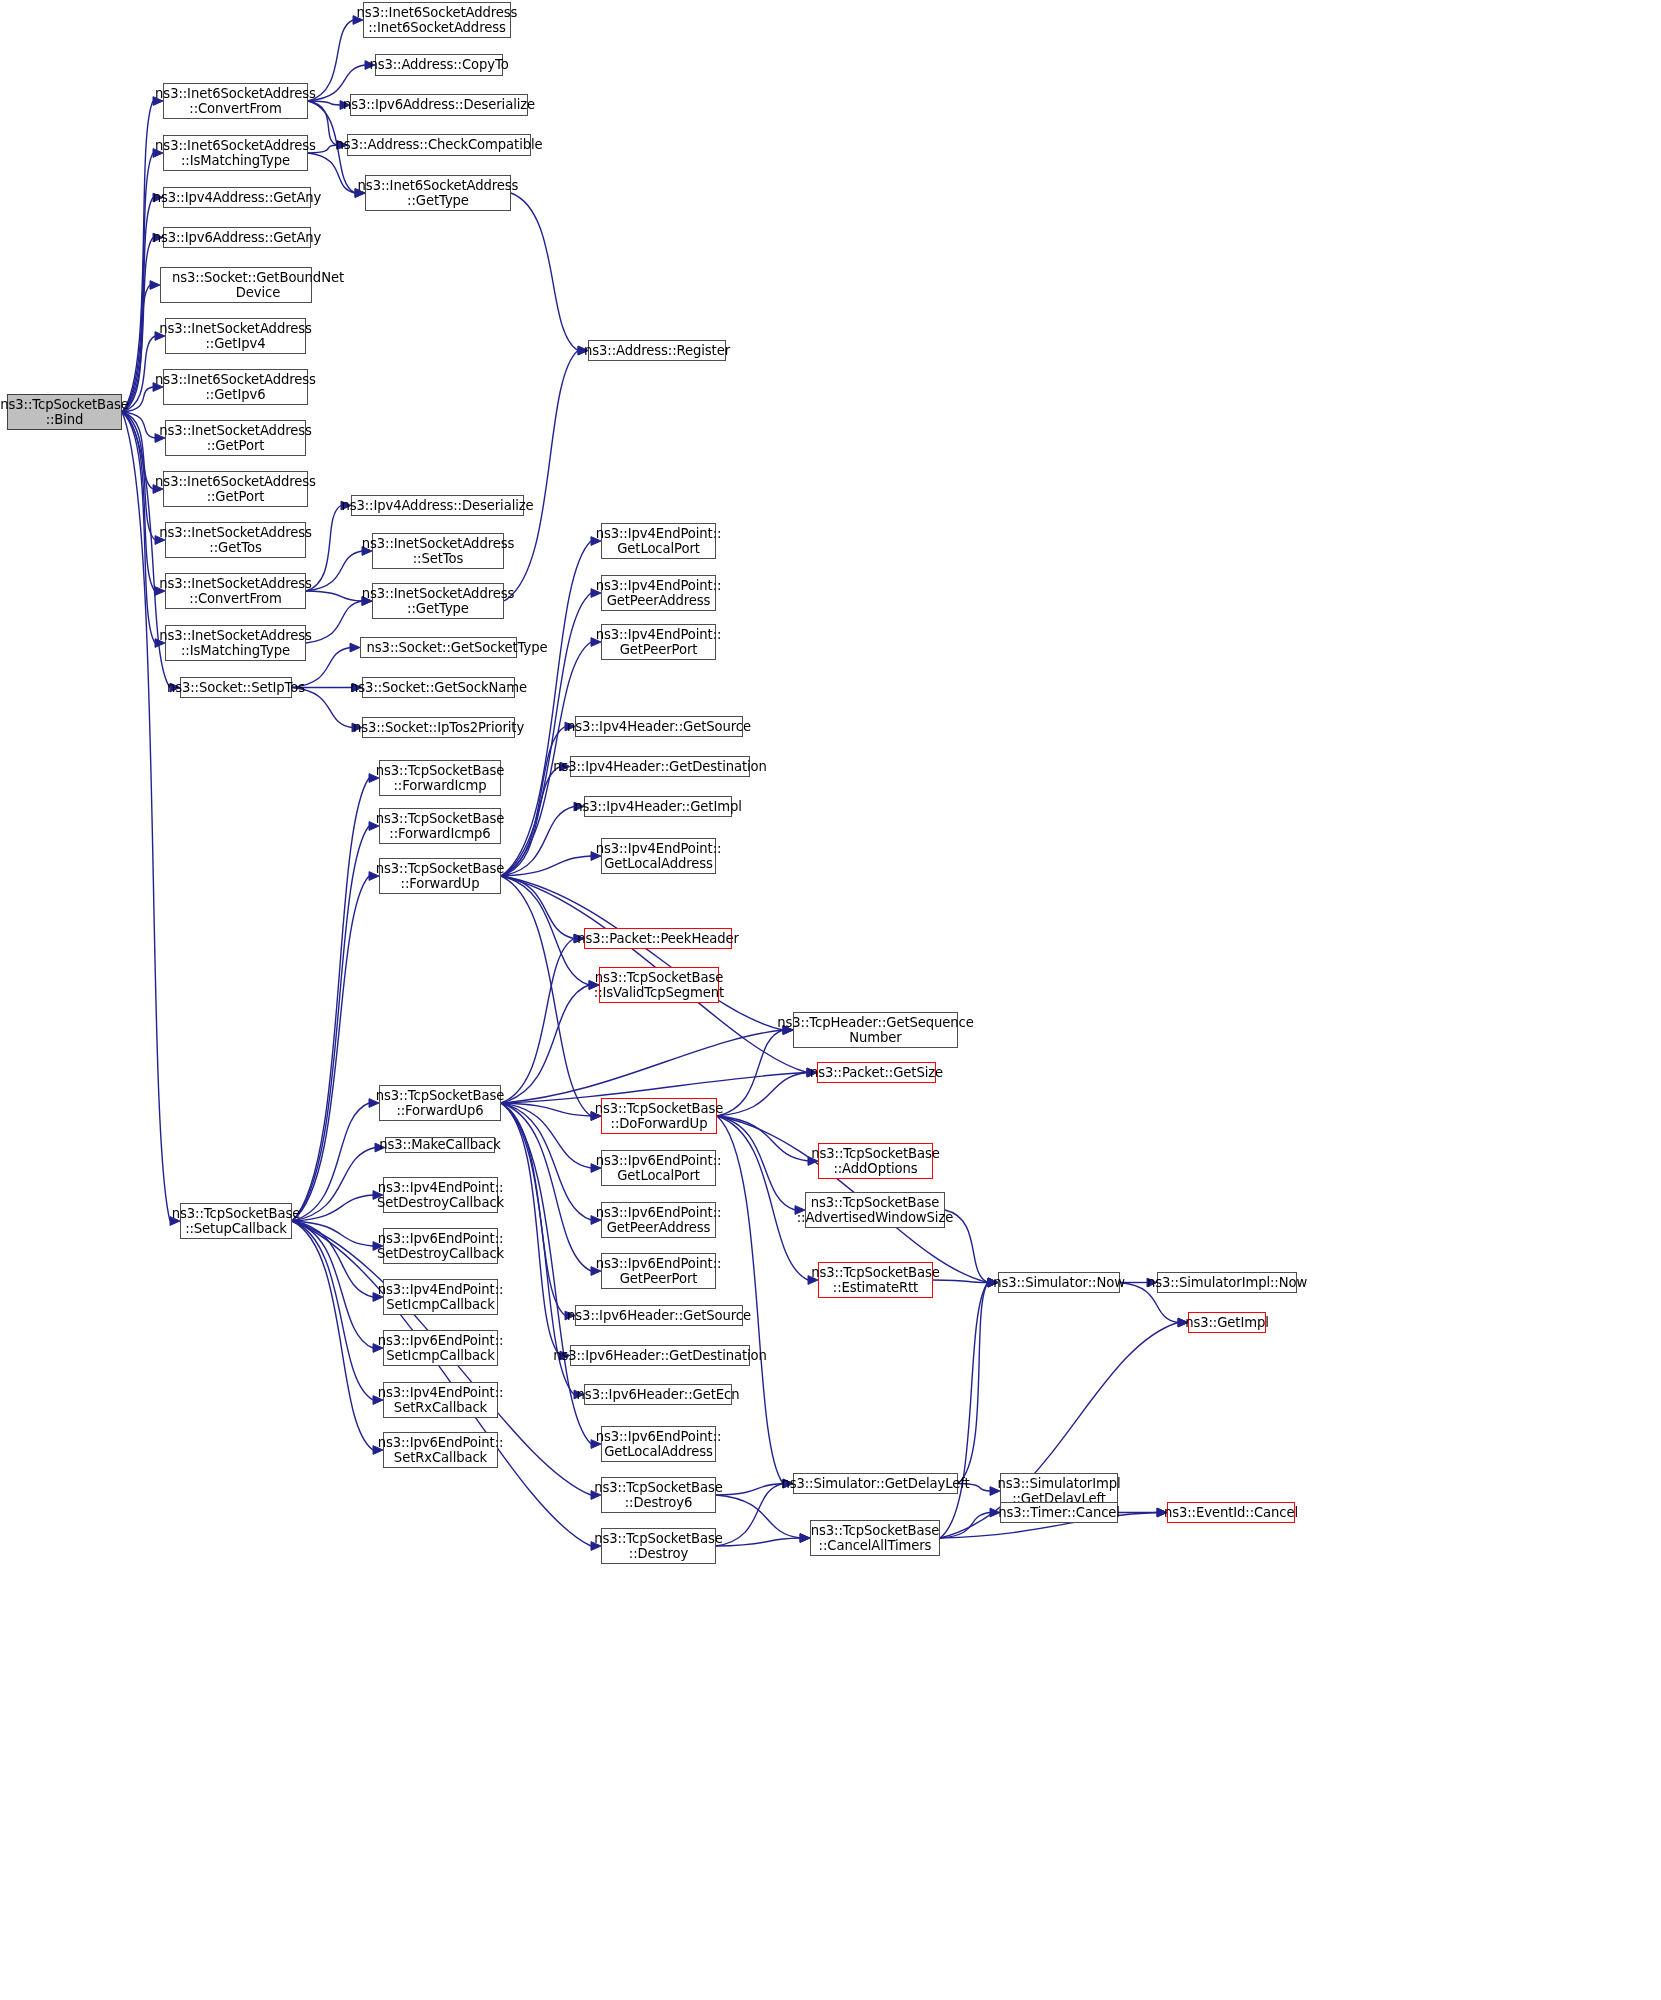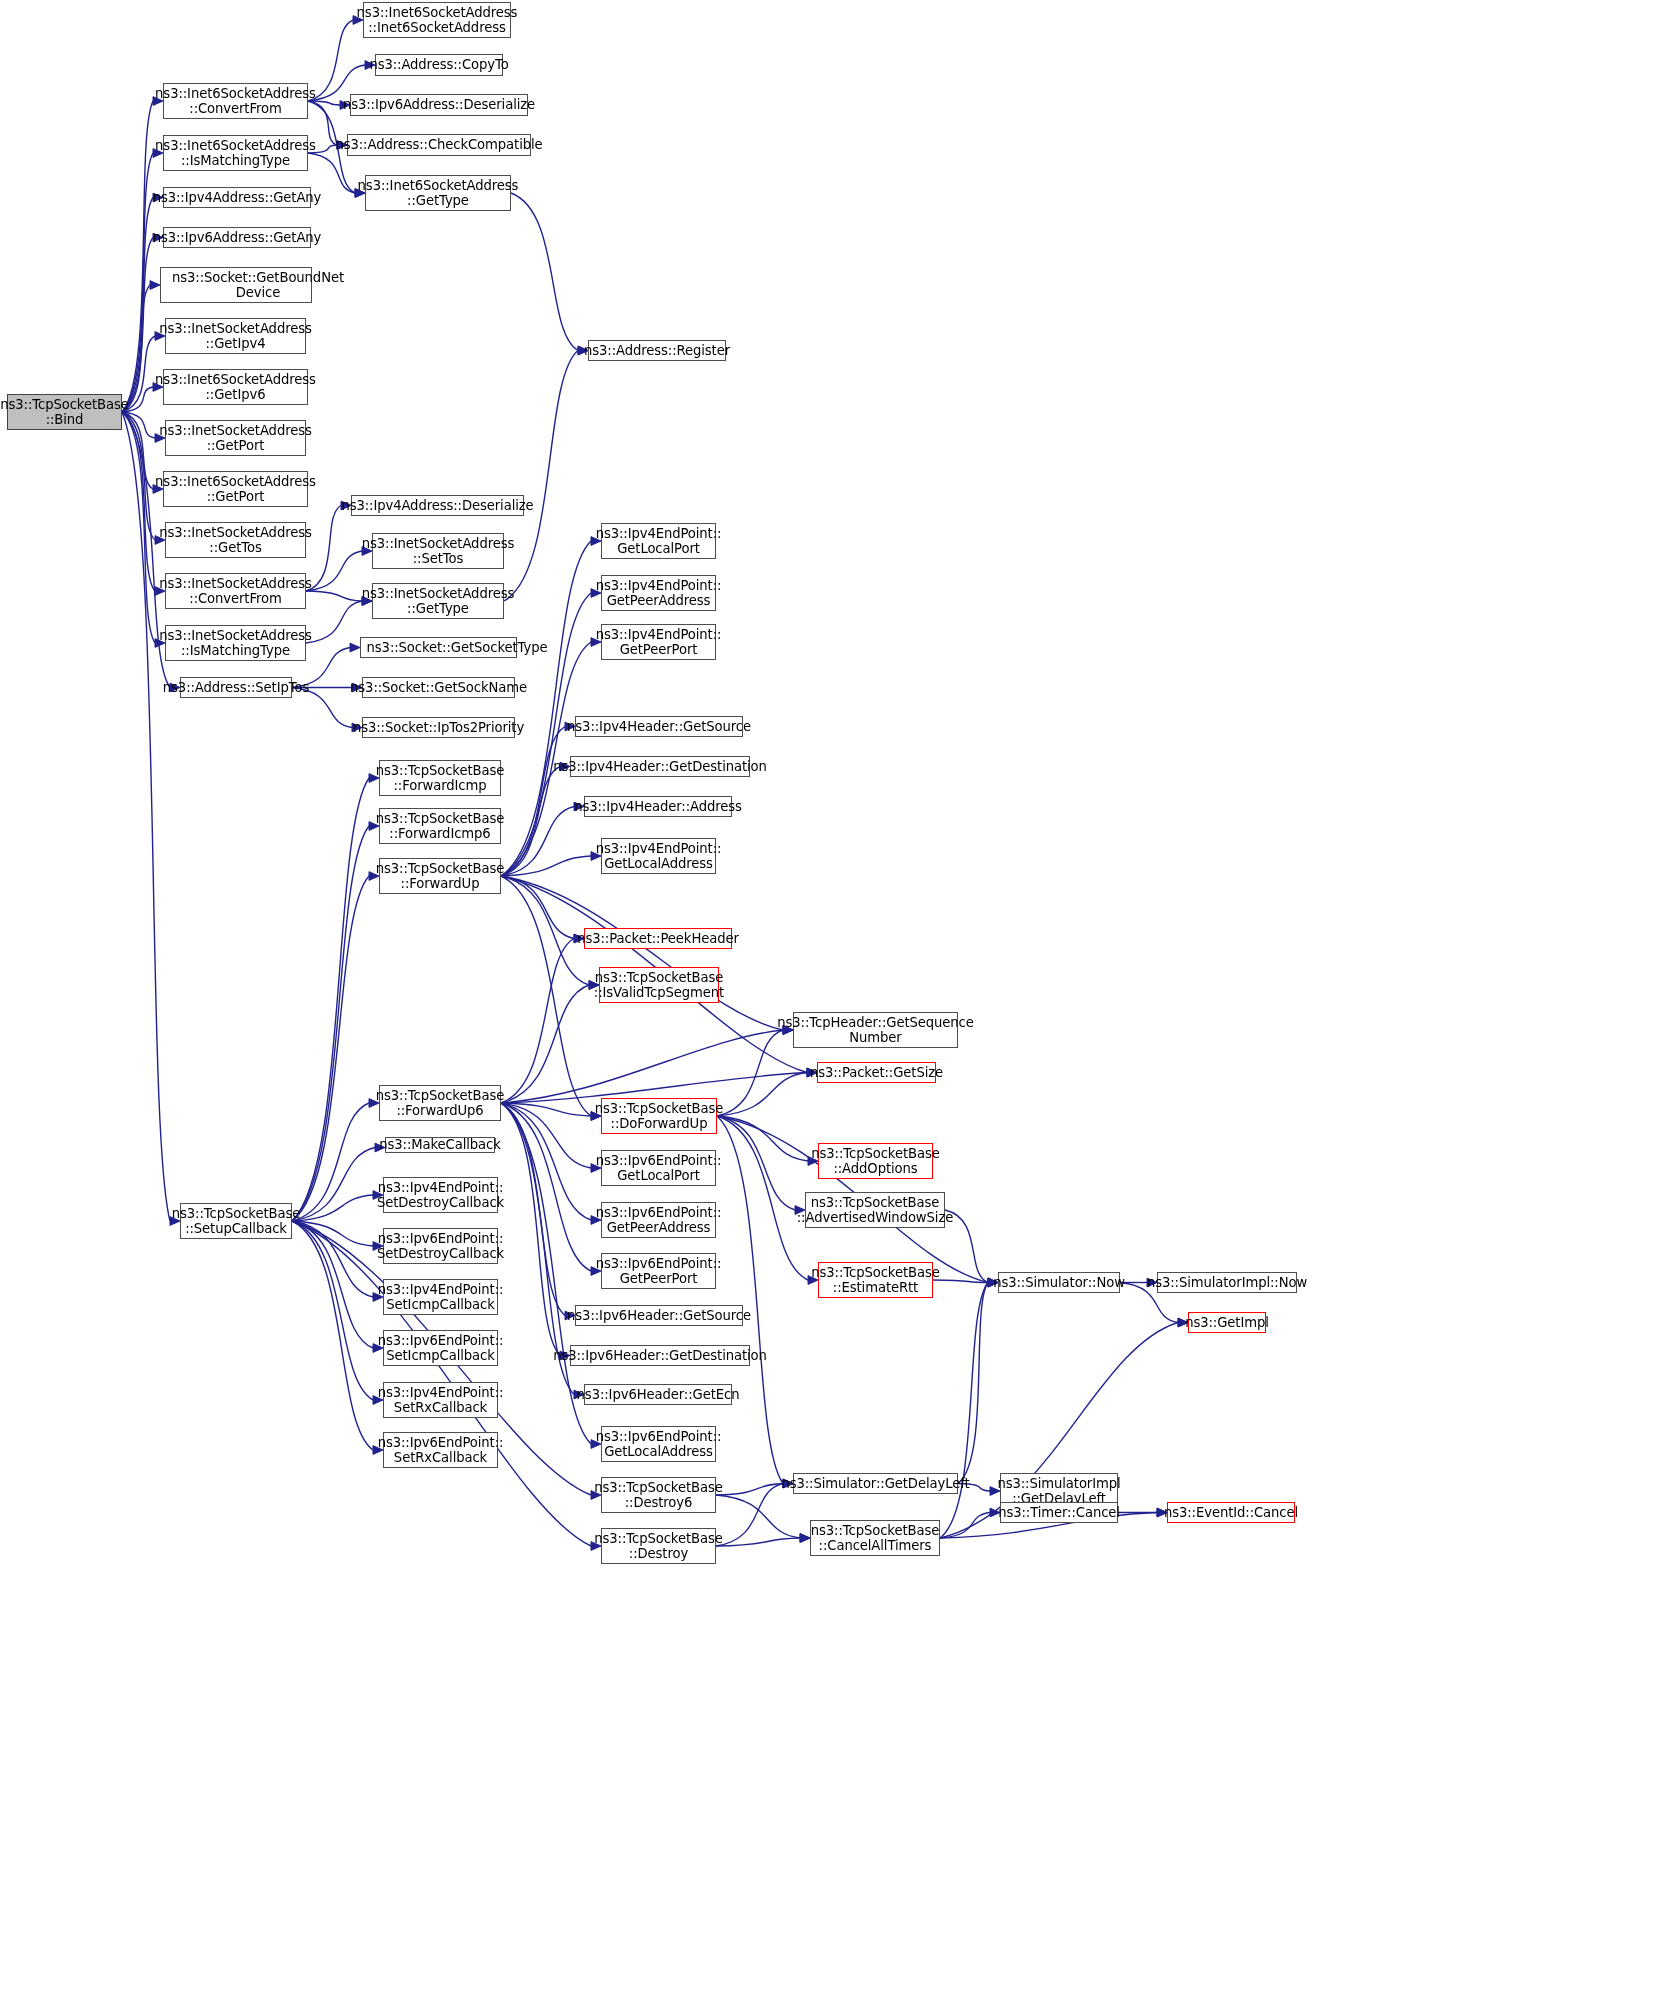--- a/index.html
+++ b/index.html
@@ -267,39 +267,39 @@
     <div class="node" style="left: 165px; top: 420px; width: 141px; height: 36px;">ns3::InetSocketAddress
 ::GetPort</div>
     <div class="node" style="left: 163px; top: 471px; width: 145px; height: 36px;">ns3::Inet6SocketAddress
 ::GetPort</div>
     <div class="node" style="left: 165px; top: 522px; width: 141px; height: 36px;">ns3::InetSocketAddress
 ::GetTos</div>
     <div class="node" style="left: 165px; top: 573px; width: 141px; height: 36px;">ns3::InetSocketAddress
 ::ConvertFrom</div>
     <div class="node" style="left: 165px; top: 625px; width: 141px; height: 36px;">ns3::InetSocketAddress
 ::IsMatchingType</div>
-    <div class="node" style="left: 180px; top: 677px; width: 112px; height: 21px;">ns3::Address::SetIpTos</div>
+    <div class="node" style="left: 180px; top: 677px; width: 112px; height: 21px;">ns3::Socket::SetIpTos</div>
     <div class="node" style="left: 351px; top: 495px; width: 173px; height: 21px;">ns3::Ipv4Address::Deserialize</div>
     <div class="node" style="left: 372px; top: 533px; width: 132px; height: 36px;">ns3::InetSocketAddress
 ::SetTos</div>
     <div class="node" style="left: 372px; top: 583px; width: 132px; height: 36px;">ns3::InetSocketAddress
 ::GetType</div>
     <div class="node" style="left: 360px; top: 637px; width: 157px; height: 21px; padding-left: 37px;">ns3::Socket::GetSocketType</div>
     <div class="node" style="left: 362px; top: 677px; width: 153px; height: 21px;">ns3::Socket::GetSockName</div>
     <div class="node" style="left: 362px; top: 717px; width: 153px; height: 21px;">ns3::Socket::IpTos2Priority</div>
     <div class="node" style="left: 588px; top: 340px; width: 138px; height: 21px;">ns3::Address::Register</div>
     <div class="node" style="left: 601px; top: 523px; width: 115px; height: 36px;">ns3::Ipv4EndPoint::
 GetLocalPort</div>
     <div class="node" style="left: 601px; top: 575px; width: 115px; height: 36px;">ns3::Ipv4EndPoint::
 GetPeerAddress</div>
     <div class="node" style="left: 601px; top: 624px; width: 115px; height: 36px;">ns3::Ipv4EndPoint::
 GetPeerPort</div>
     <div class="node" style="left: 575px; top: 716px; width: 168px; height: 21px;">ns3::Ipv4Header::GetSource</div>
     <div class="node" style="left: 570px; top: 756px; width: 180px; height: 21px;">ns3::Ipv4Header::GetDestination</div>
-    <div class="node" style="left: 584px; top: 796px; width: 148px; height: 21px;">ns3::Ipv4Header::Address</div>
+    <div class="node" style="left: 584px; top: 796px; width: 148px; height: 21px;">ns3::Ipv4Header::GetImpl</div>
     <div class="node" style="left: 601px; top: 838px; width: 115px; height: 36px;">ns3::Ipv4EndPoint::
 GetLocalAddress</div>
     <div class="node" style="left: 379px; top: 760px; width: 122px; height: 36px;">ns3::TcpSocketBase
 ::ForwardIcmp</div>
     <div class="node" style="left: 379px; top: 808px; width: 122px; height: 36px;">ns3::TcpSocketBase
 ::ForwardIcmp6</div>
     <div class="node" style="left: 379px; top: 858px; width: 122px; height: 36px;">ns3::TcpSocketBase
 ::ForwardUp</div>
     <div class="node warn" style="left: 584px; top: 928px; width: 148px; height: 21px;">ns3::Packet::PeekHeader</div>
     <div class="node warn" style="left: 599px; top: 967px; width: 120px; height: 36px;">ns3::TcpSocketBase

